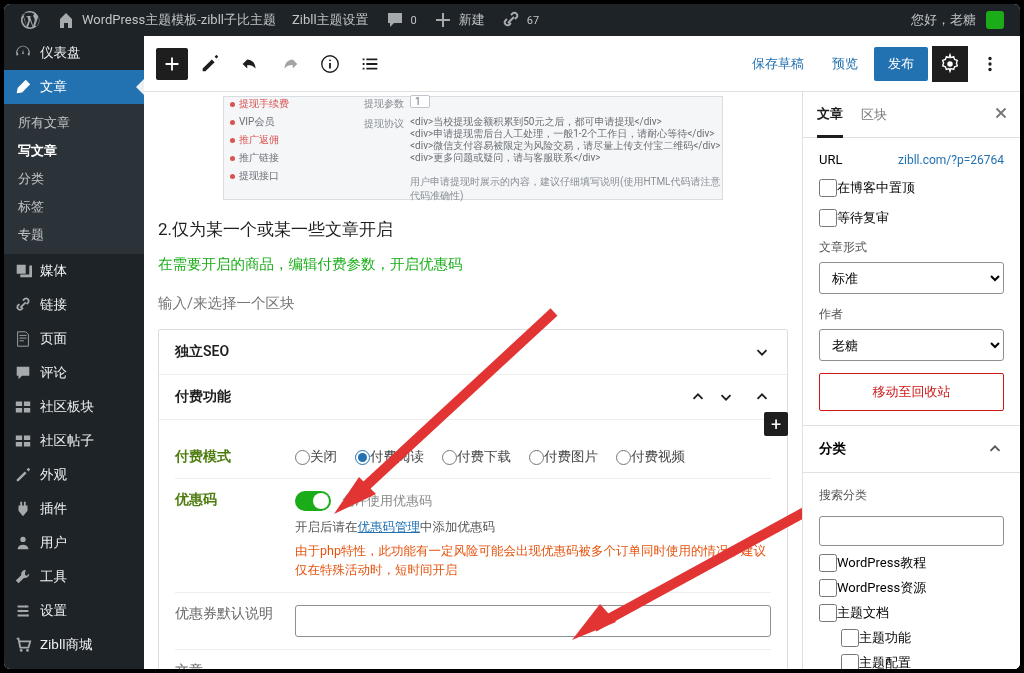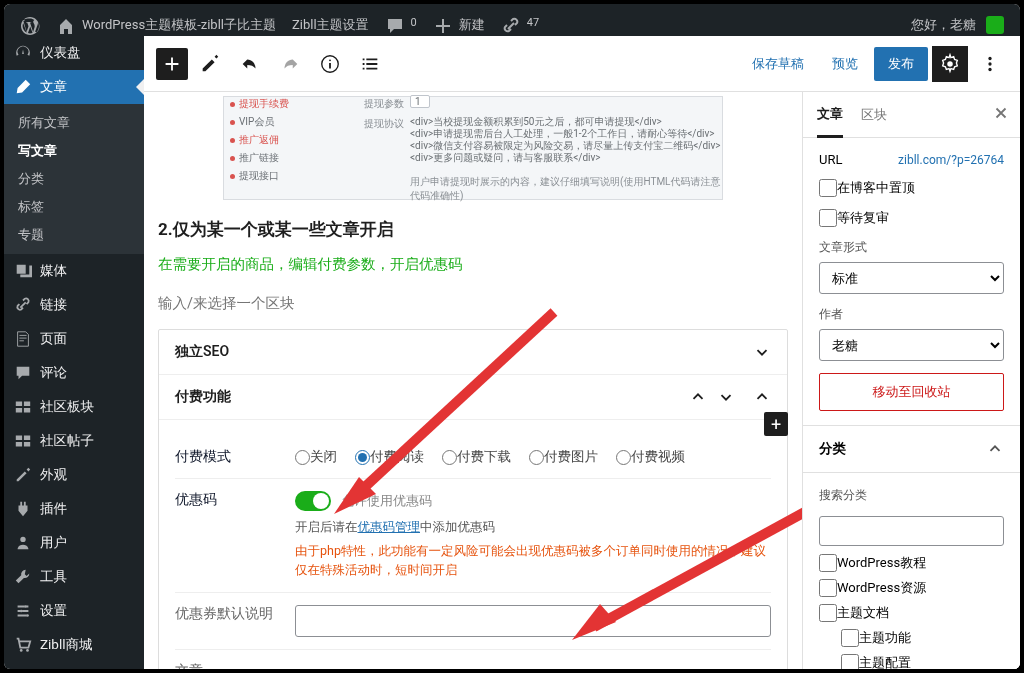--- a/index.html
+++ b/index.html
@@ -1,19 +1,19 @@
 <!DOCTYPE html>
 <html><head>
 <meta charset="utf-8">
 <style>
 *{margin:0;padding:0;box-sizing:border-box;font-family:-apple-system,BlinkMacSystemFont,"Segoe UI",Roboto,"Helvetica Neue",Arial,sans-serif}
 body{background:#000;overflow:hidden;width:1024px;height:673px;position:relative}
 .frame{position:absolute;top:4px;left:4px;right:4px;bottom:4px;background:#f0f0f1;border-radius:6px;overflow:hidden}
 .adminbar{height:32px;background:#1d2327;color:#c3c4c7;display:flex;align-items:center;font-size:13px;padding:0 8px}
-.adminbar .ab-item{display:flex;padding:12px 8px;height:32px;cursor:pointer;gap:6px;white-space:nowrap}
+.adminbar .ab-item{display:flex;align-items:center;padding:12px 8px;height:32px;cursor:pointer;gap:6px;white-space:nowrap}
 .adminbar .ab-right{margin-left:auto;display:flex;align-items:center}
 .adminbar svg{fill:#a7aaad;width:20px;height:20px}
 .adminbar .count{font-size:11px}
 .main{display:flex;height:calc(100% - 32px)}
 .adminmenu{width:140px;background:#1d2327;color:#f0f0f1;font-size:14px;overflow-y:auto;flex-shrink:0}
 .adminmenu .item{display:flex;align-items:center;padding:8px 10px;gap:8px;cursor:pointer;font-size:13.5px}
 .adminmenu .item svg{width:18px;height:18px;fill:#a7aaad}
 .adminmenu .item.current{background:#2271b1;color:#fff;position:relative}
 .adminmenu .item.current::after{content:"";position:absolute;right:0;top:50%;transform:translateY(-50%);border:8px solid transparent;border-right-color:#f0f0f1}
 .adminmenu .item.current svg{fill:#fff}
@@ -34,32 +34,32 @@
 .topbar .dots{width:36px;height:36px;display:flex;align-items:center;justify-content:center;cursor:pointer}
 .editbody{flex:1;display:flex;overflow:hidden}
 .canvas{flex:1;overflow-y:auto;padding:0 10px;position:relative}
 .imgholder{margin:4px auto 18px;width:500px;height:104px;background:#f4f6f8;border:1px solid #d9dce0;position:relative;font-size:10px;color:#6a6f73}
 .imgholder .lblcol{position:absolute;left:6px;width:74px;display:flex;align-items:center;gap:4px;color:#6b7075}
 .imgholder .dot{display:inline-block;width:5px;height:5px;background:#d9534f;border-radius:50%}
 .imgholder .red{color:#d9534f}
 .imgholder .mid{position:absolute;left:140px;color:#8a8f94}
 .imgholder .txt{position:absolute;left:186px;color:#6a6f73}
 .imgholder .box{position:absolute;border:1px solid #c0c5cc;background:#fff;padding:0 4px;border-radius:2px}
-.heading2{font-size:17px;font-weight:700;color:#1e1e1e;margin:14px 0 14px 4px}
+.heading2{font-size:17px;font-weight:400;color:#1e1e1e;margin:14px 0 14px 4px}
 .greentxt{color:#1aad19;font-size:14.5px;margin:0 0 20px 4px}
 .placeholder{color:#757575;font-size:14.5px;margin:0 0 16px 4px}
 .plus-badge{position:absolute;right:14px;top:320px;width:24px;height:24px;background:#1e1e1e;color:#fff;display:flex;align-items:center;justify-content:center;border-radius:2px;font-size:18px}
 .panel{border:1px solid #ddd;margin:8px 4px 0;border-radius:2px}
 .panel-head{display:flex;align-items:center;padding:13px 16px;font-size:14px;font-weight:600;color:#1e1e1e;cursor:pointer;border-bottom:1px solid #eee}
 .panel-head .sp{flex:1}
 .panel-head svg{width:18px;height:18px;fill:#1e1e1e}
 .panel-head .caret-group{display:flex;gap:10px;margin-right:18px}
 .panel-body{padding:16px}
 .field-row{display:flex;align-items:flex-start;padding:12px 0}
-.field-label{width:120px;font-size:14px;color:#0f172a;font-weight:400;flex-shrink:0}
+.field-label{width:120px;font-size:14px;color:#4d7c0f;font-weight:700;flex-shrink:0}
 .field-label.gray{color:#666;font-weight:400}
 .radios{display:flex;gap:18px;align-items:center}
 .radio{display:flex;align-items:center;font-size:13.5px;color:#444}
 .radio input{width:15px;height:15px;accent-color:#2271b1}
 .toggle{width:36px;height:20px;background:#1aad19;border-radius:10px;position:relative;cursor:pointer}
 .toggle::after{content:"";position:absolute;width:16px;height:16px;background:#fff;border-radius:50%;top:2px;right:2px}
 .toggle-label{margin-left:10px;font-size:13px;color:#888}
 .note{font-size:12.5px;color:#555;margin-top:8px}
 .note a{color:#2271b1;text-decoration:underline}
 .warn{font-size:12.5px;color:#e6530e;margin-top:6px;line-height:1.5}
@@ -118,21 +118,21 @@
   <div class="ab-item">
         <svg viewBox="0 0 20 20">
           <path d="M9 3h2v6h6v2h-6v6H9v-6H3V9h6z"></path>
         </svg>
         <span>新建</span>
       </div>
   <div class="ab-item">
         <svg viewBox="0 0 20 20">
           <path d="M7 13l6-6m-3-2l2-2a3 3 0 014 4l-2 2m-4 4l-2 2a3 3 0 01-4-4l2-2" stroke="#a7aaad" stroke-width="2" fill="none"></path>
         </svg>
-        <span class="count">47</span>
+        <span class="count">67</span>
       </div>
   <div class="ab-right">
     <div class="ab-item">
           <span>您好，老糖</span>
           <span class="greensq"></span>
         </div>
   </div>
 </div>
 
 <div class="main">

